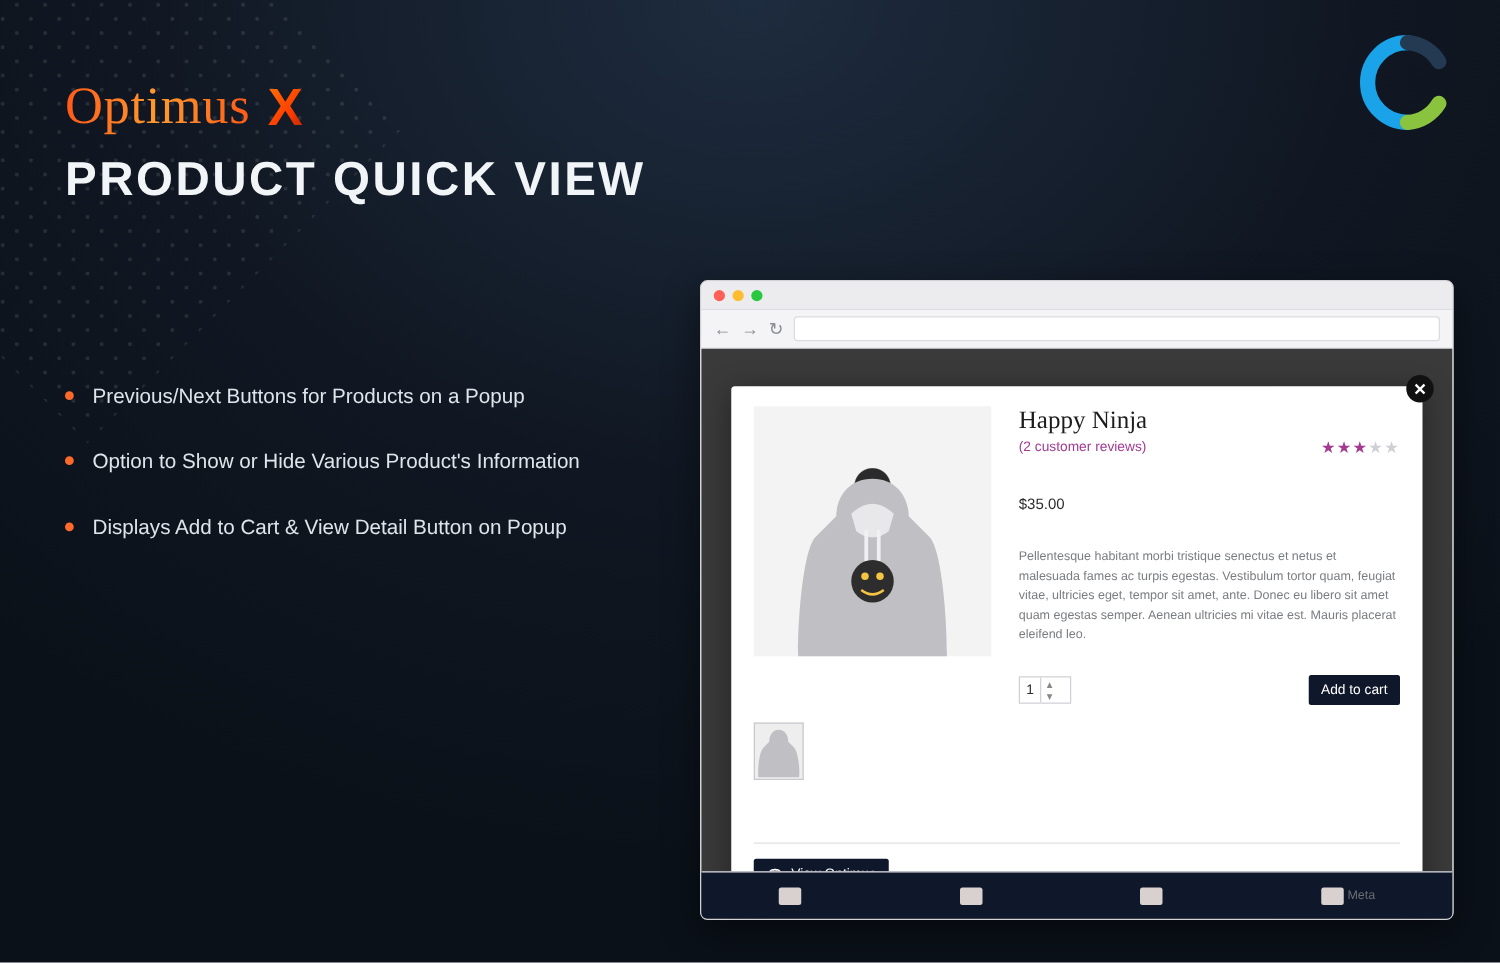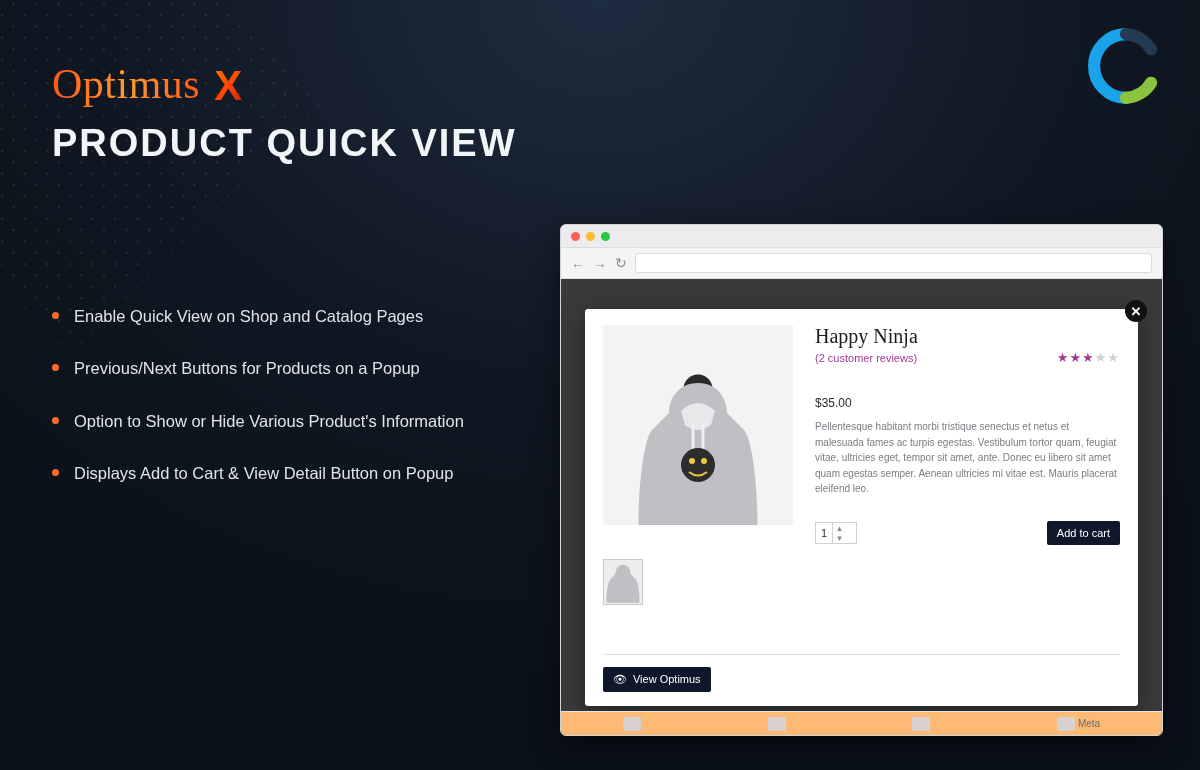--- a/index.html
+++ b/index.html
@@ -90,41 +90,41 @@
   .hoodie {
     position: absolute; left: 50%; transform: translateX(-50%);
     bottom: -10px; width: 150px; height: 170px;
   }
   .pmeta { flex: 1; min-width: 0; }
   .ptitle { font-size: 20px; font-weight: 400; color: #1c1c1c; font-family: Georgia, serif; }
   .reviews { color: #a23a92; font-size: 11px; margin-top: 4px; }
   .stars { float: right; color: #a23a92; letter-spacing: 1px; margin-top: -14px; font-size: 13px; }
   .stars .dim { color: #cfcfd5; }
   .price { clear: both; margin-top: 32px; font-weight: 400; font-size: 12px; }
-  .pdesc { margin-top: 9px; font-size: 10px; line-height: 1.55; color: #7a7d82; }
+  .pdesc { margin-top: 28px; font-size: 10px; line-height: 1.55; color: #7a7d82; }
   .cart-row { margin-top: 24px; display: flex; align-items: center; justify-content: space-between; }
   .qty { width: 42px; height: 22px; border: 1px solid #cfd1d6; font-size: 11px; display: flex; align-items: center; }
   .qty span { padding: 0 5px; }
   .qty .step { border-left: 1px solid #cfd1d6; width: 14px; text-align: center; color: #888; font-size: 9px; line-height: 10px; }
   .btn { background: #0f172a; color: #fff; font-size: 11px; padding: 6px 10px; border-radius: 2px; cursor: pointer; }
   .thumb {
     margin-top: 14px; width: 40px; height: 46px; border: 1px solid #c7c9ce; background: #eee;
     display: inline-flex; align-items: flex-end; justify-content: center; overflow: hidden;
   }
   .divider { height: 1px; background: #dedfe3; margin-top: 46px; }
   .view-details { margin-top: 12px; display: inline-flex; align-items: center; gap: 6px; }
   .eye { font-size: 11px; }
   .nav-row {
     position: absolute; left: 24px; right: 24px; bottom: 10px;
     display: flex; justify-content: space-between; color: #fff; font-size: 12px; font-weight: 700;
   }
   .nav-row span { cursor: pointer; display: inline-flex; align-items: center; gap: 4px; }
   .ghost-row {
-    position: absolute; left: 0; right: 0; bottom: 0; height: 24px;
-    background: #fdba74; color: #6b6d72; font-size: 10px;
+    position: absolute; left: 0; right: 0; bottom: 0; height: 38px;
+    background: #0f172a; color: #6b6d72; font-size: 10px;
     display: flex; align-items: center; justify-content: space-around;
     border-top: 1px solid #e4e5e9;
   }
   .ghost-row .gp { display: flex; align-items: center; gap: 3px; }
   .ghost-row .chip { width: 18px; height: 14px; background: #d9d0d0; border-radius: 2px; }
 </style>
 </head>
 <body>
 
 <div class="dots"></div>
@@ -138,21 +138,20 @@
 </div>
 
 <div class="left">
   <div class="logo-line">
     <span class="logo-word">Optimus</span>
     <span class="logo-x">X</span>
   </div>
   <div class="headline">PRODUCT QUICK VIEW</div>
 
   <ul class="bullets">
-    <li>Enable Quick View on Shop and Catalog Pages</li>
     <li>Previous/Next Buttons for Products on a Popup</li>
     <li>Option to Show or Hide Various Product's Information</li>
     <li>Displays Add to Cart &amp; View Detail Button on Popup</li>
   </ul>
 </div>
 
 <div class="mock">
   <div class="mock-top">
     <span class="tl-dot tl-red"></span>
     <span class="tl-dot tl-yel"></span>

